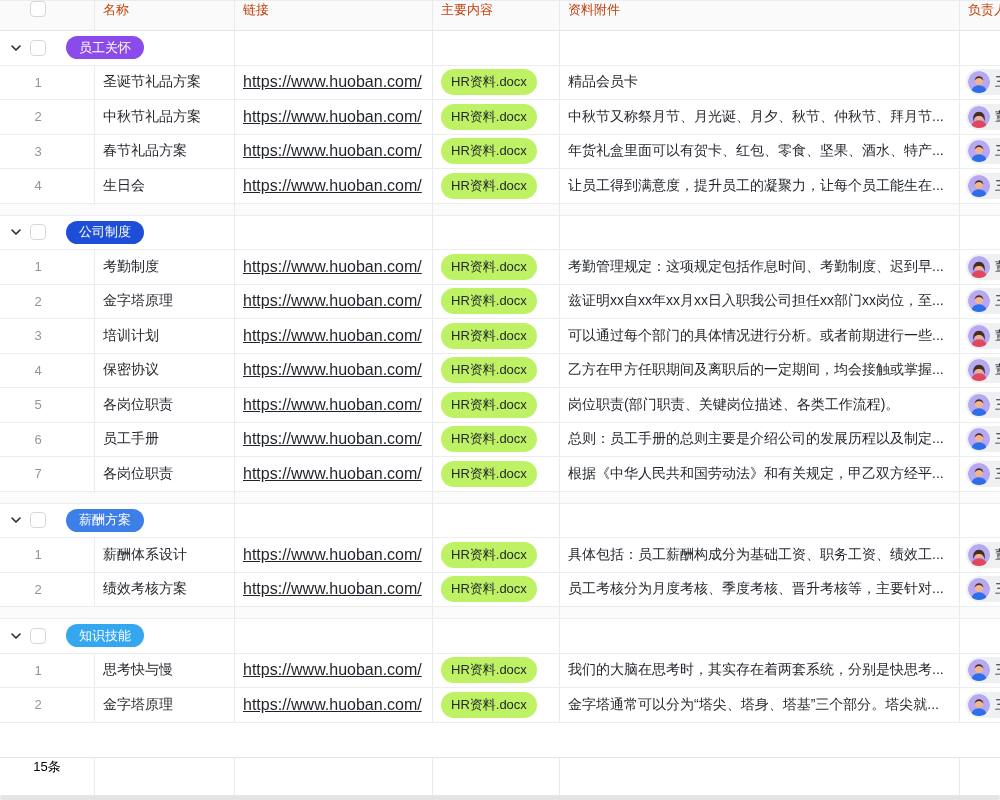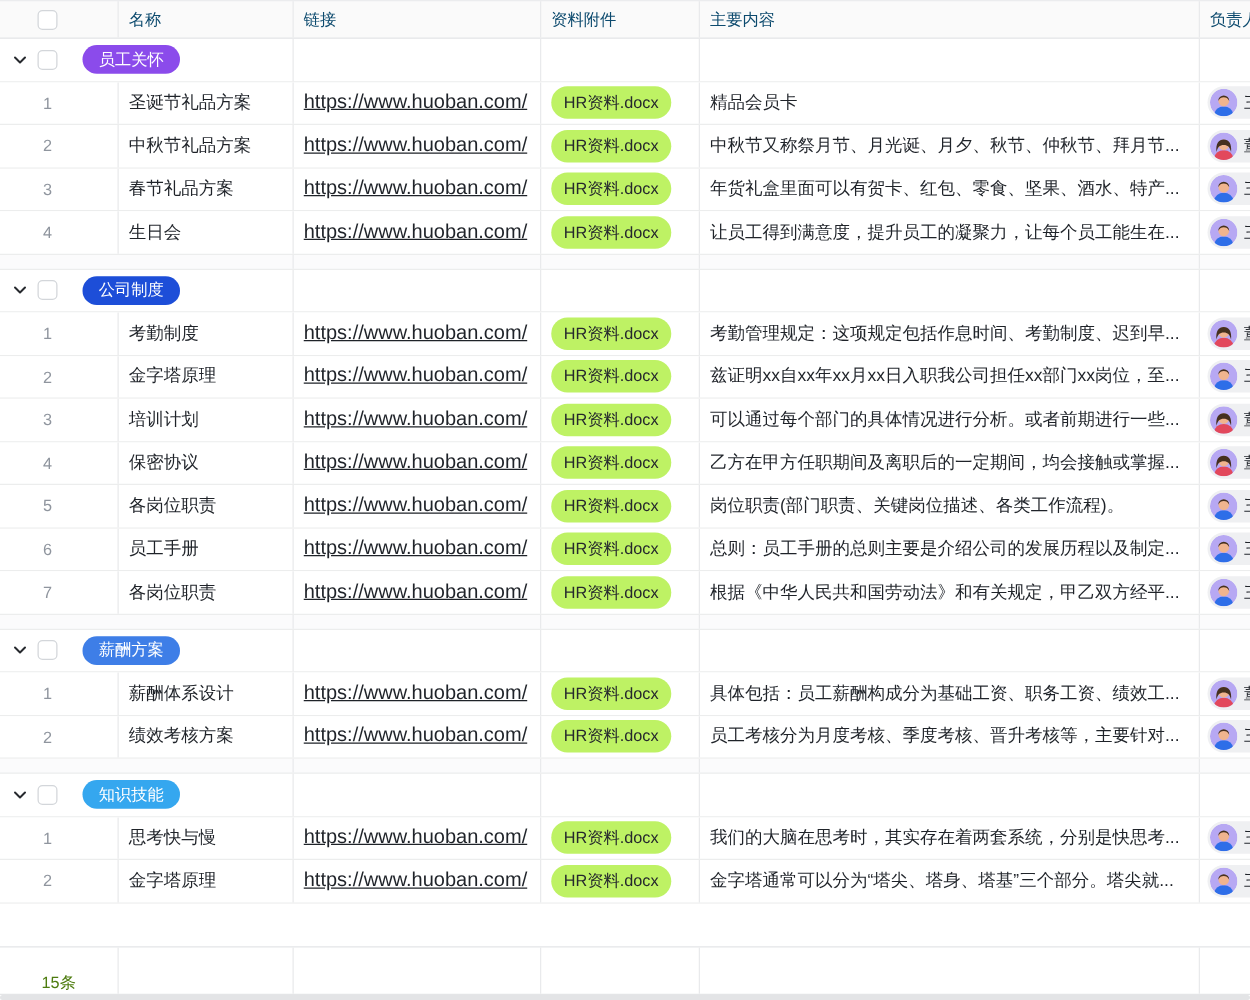--- a/index.html
+++ b/index.html
@@ -4,21 +4,21 @@
 <style>
   * { box-sizing: border-box; margin: 0; padding: 0; }
   html,body { width:1000px; height:800px; overflow:hidden; }
   body { font-family:"Liberation Sans","DejaVu Sans",sans-serif; background:#fff; color:#1f2329; }
   .app { width:1000px; height:800px; display:flex; flex-direction:column; background:#fff; }
 
   
   .thead { display:grid; grid-template-columns:95px 140px 198px 127px 400px minmax(0,1fr);
            height:31px; flex:0 0 31px; background:#fafafa;
            border-top:1px solid #ebecee; border-bottom:1px solid #e4e5e7; }
-  .thead .hcell { display:flex; align-items:center; padding:0 8px; font-size:13px; color:#0c4a6e;
+  .thead .hcell { display:flex; padding:0 8px; font-size:13px; color:#c2410c;
                   border-right:1px solid #e9eaec; white-space:nowrap; overflow:hidden; }
   .thead .hcell:last-child { border-right:none; }
   .hcell.first { justify-content:flex-start; padding-left:30px; }
 
   .checkbox { width:16px; height:16px; border:1px solid #d3d6da; border-radius:4px; background:#fff; flex:0 0 16px; }
 
   
   .group-row { display:grid; grid-template-columns:235px 198px 127px 400px minmax(0,1fr);
                height:34.5px; border-bottom:1px solid #eceded; }
   .group-row .gcell { border-right:1px solid #e9eaec; }
@@ -47,45 +47,45 @@
   .cell-owner { padding:0 0 0 6px; }
   .owner-chip { display:inline-flex; align-items:center; gap:5px; background:#eff0f2;
                 border-radius:13px; padding:2px; height:26px; min-width:72px; }
   .avatar { width:22px; height:22px; border-radius:50%; overflow:hidden; flex:0 0 22px; display:flex; }
   .owner-name { font-size:13px; color:#1f2329; white-space:nowrap; }
 
   
   .fill { flex:1 1 auto; background:#fff; }
   .tfoot { display:grid; grid-template-columns:95px 140px 198px 127px 400px minmax(0,1fr);
            height:39px; flex:0 0 39px; border-top:1px solid #e4e5e7; border-bottom:1px solid #e4e5e7; background:#fff; }
-  .tfoot .fcell { display:flex; align-items:flex-end; justify-content:center; border-right:1px solid #e9eaec;
-                  font-size:13px; color:#4d7c0f; }
+  .tfoot .fcell { display:flex; align-items:flex-start; justify-content:center; border-right:1px solid #e9eaec;
+                  font-size:13px; color:#000000; }
   .tfoot .fcell:last-child { border-right:none; }
   .hscroll { flex:0 0 4px; margin:0; background:#e3e4e6; border-radius:2px; }
 </style>
 </head>
 <body>
 
 <div class="app">
 
   <div class="thead">
     <div class="hcell first">
       <span class="checkbox"></span>
     </div>
     <div class="hcell">
         <span>名称</span>
       </div>
     <div class="hcell">
         <span>链接</span>
       </div>
     <div class="hcell">
+        <span>主要内容</span>
+      </div>
+    <div class="hcell">
         <span>资料附件</span>
-      </div>
-    <div class="hcell">
-        <span>主要内容</span>
       </div>
     <div class="hcell">
         <span>负责人</span>
       </div>
   </div>
 
   <div id="tbody">
       <div class="group-row">
         <div class="gcell group-first">
           <span class="chev">

